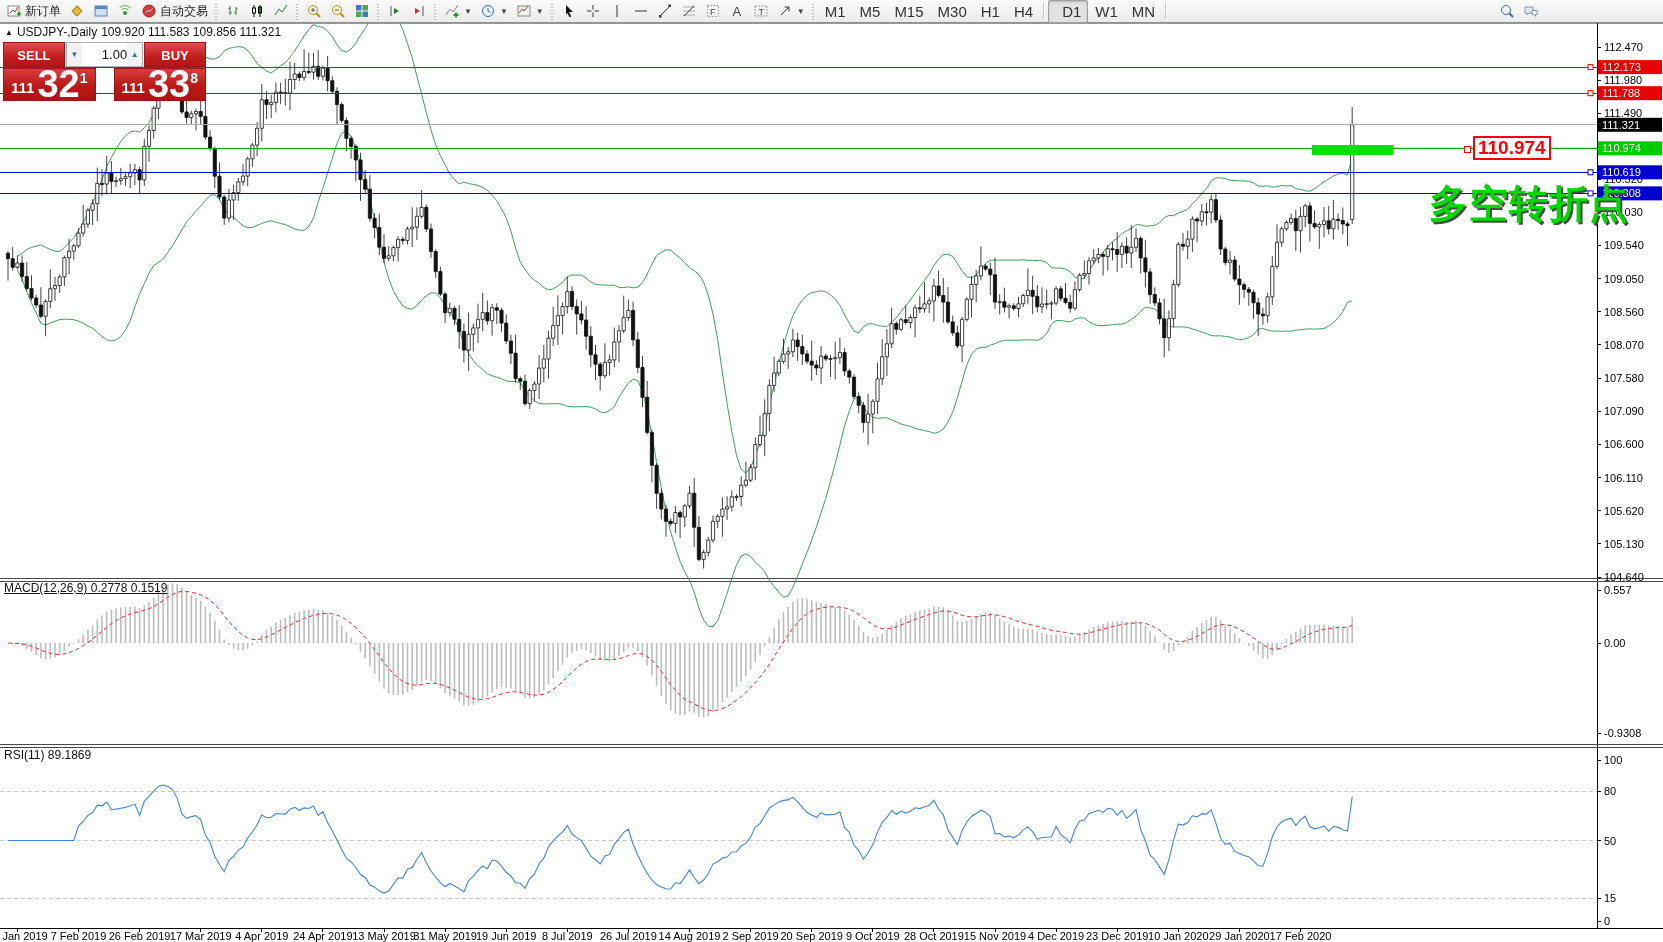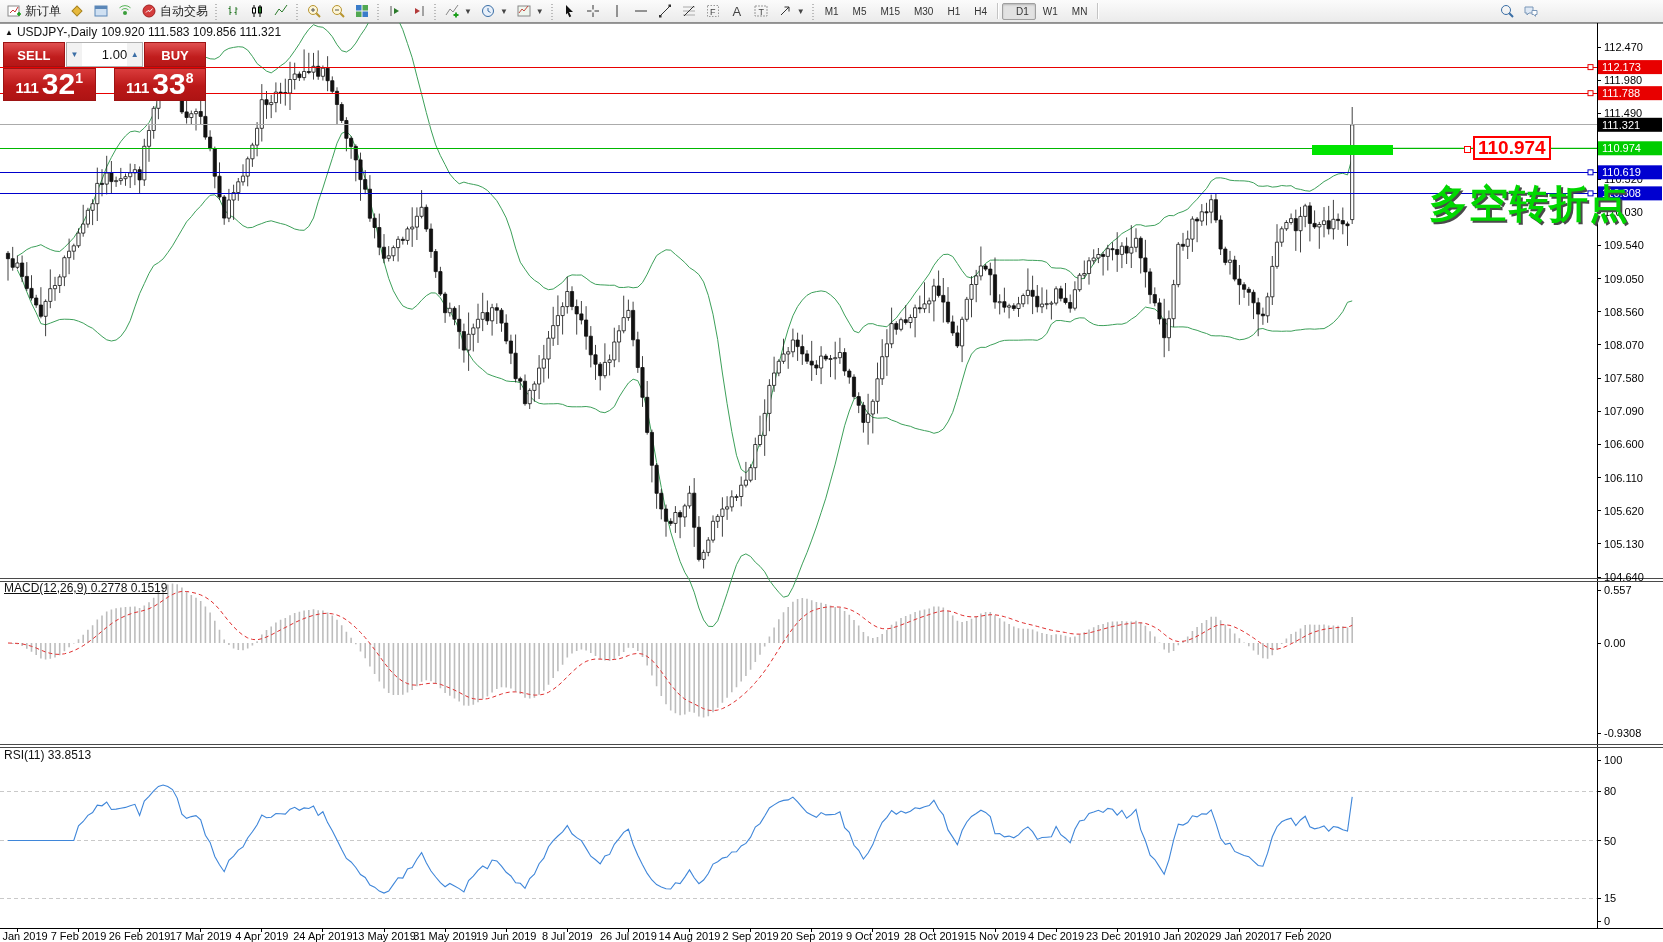--- a/index.html
+++ b/index.html
@@ -10,40 +10,40 @@
     background:linear-gradient(#fbfbfb,#ebebeb);border-bottom:1px solid #8f8f8f;
     display:flex;align-items:center;padding:0 2px;box-sizing:border-box;}
   .tbtn{height:20px;display:flex;align-items:center;gap:3px;padding:0 4px;border-radius:2px;
     font-size:12px;color:#222;cursor:default;white-space:nowrap;}
   .ticon{width:16px;height:16px;display:inline-block;line-height:0;}
   .dd{font-size:8px;color:#444;margin-left:1px;}
   .grip{width:5px;height:18px;margin:0 2px;
     background:repeating-linear-gradient(#bbb 0 1px,transparent 1px 3px);
     background-size:2px 100%;background-repeat:no-repeat;background-position:1px 2px;}
   .tsep{width:1px;height:16px;background:#c4c4c4;border-right:1px solid #fff;margin:0 3px;}
-  .tf{font-size:10px;color:#333;padding:2px 6px;border:1px solid transparent;border-radius:2px;}
+  .tf{font-size:15px;color:#333;padding:2px 6px;border:1px solid transparent;border-radius:2px;}
   .tf.active{background:#e2e2e2;border:1px solid #9f9f9f;box-shadow:inset 0 1px 2px rgba(0,0,0,.2);padding-left:13px;}
   .tb-right{margin-left:auto;margin-right:118px;display:flex;align-items:center;}
   
   .chart-title{position:absolute;left:5px;top:25px;z-index:4;font-size:12px;color:#111;}
   .chart-title .tri{font-size:8px;margin-right:4px;vertical-align:1px;}
   .chart-title .ohlc{margin-left:4px;}
   
   .trade-panel{position:absolute;left:3px;top:42px;width:203px;z-index:5;font-family:"Liberation Sans",sans-serif;}
   .tp-row1{display:flex;height:25px;gap:1px;}
   .tp-sell,.tp-buy{width:64px;color:#fff;font-size:13px;font-weight:bold;text-align:center;line-height:25px;
     background:linear-gradient(#e05050,#c11d1d 60%,#b51717);border:1px solid #9d1414;box-sizing:border-box;}
   .tp-vol{flex:1;display:flex;background:#fff;border:1px solid #b0b0b0;box-sizing:border-box;}
   .tp-vol .vbtn{width:15px;font-size:8px;color:#3b6ea5;text-align:center;line-height:23px;background:#f2f2f2;}
   .tp-vol .vval{flex:1;text-align:center;font-size:13px;line-height:23px;color:#111;margin-left:20px;}
   .tp-row2{display:flex;height:33px;gap:18px;margin-top:1px;}
   .tp-price{width:101px;color:#fff;background:linear-gradient(#da3c3c,#bb1818 55%,#ae1313);
     border:1px solid #9d1414;box-sizing:border-box;display:flex;align-items:flex-end;justify-content:center;padding-bottom:1px;}
   .tp-price .sm{font-size:15px;font-weight:bold;line-height:22px;}
-  .tp-price .bg{font-size:30px;font-weight:bold;line-height:30px;margin-left:3px;}
+  .tp-price .bg{font-size:38px;font-weight:bold;line-height:30px;margin-left:3px;}
   .tp-price .sp{font-size:14px;font-weight:bold;line-height:14px;align-self:flex-start;margin-top:2px;}
   
   .ind-label{position:absolute;z-index:4;font-size:12px;color:#111;}
   
   .hl-bar{position:absolute;left:1312px;top:145px;width:81px;height:10px;background:#00e400;z-index:3;}
   .callout{position:absolute;left:1473px;top:136px;z-index:4;background:#fff;border:2px solid #f00;
     color:#f00;font-size:19px;font-weight:bold;line-height:20px;padding:0 3px;}
   .sq-marker{position:absolute;width:5px;height:5px;border:1px solid #f00;background:#fff;z-index:4;}
   .cn-note{position:absolute;left:1429px;top:177px;z-index:4;font-size:39px;font-weight:bold;
     color:#00d800;text-shadow:2px 2px 0 #4a4a4a;letter-spacing:1px;white-space:nowrap;}
@@ -430,19 +430,19 @@
       <span class="bg">33</span>
       <span class="sp">8</span>
     </div>
   </div>
 </div>
 
 <div class="ind-label" style="left:4px;top:581px;text-decoration:underline;">
   <span>MACD(12,26,9)</span> <span>0.2778 0.1519</span>
 </div>
 <div class="ind-label" style="left:4px;top:748px;">
-  <span>RSI(11)</span> <span>33.8513</span>
+  <span>RSI(11)</span> <span>89.1869</span>
 </div>
 
 <div class="hl-bar"></div>
 <div class="sq-marker" style="left:1464px;top:146px;"></div>
 <div class="callout">110.974</div>
 <div class="cn-note">多空转折点</div>
 
 </body></html>

